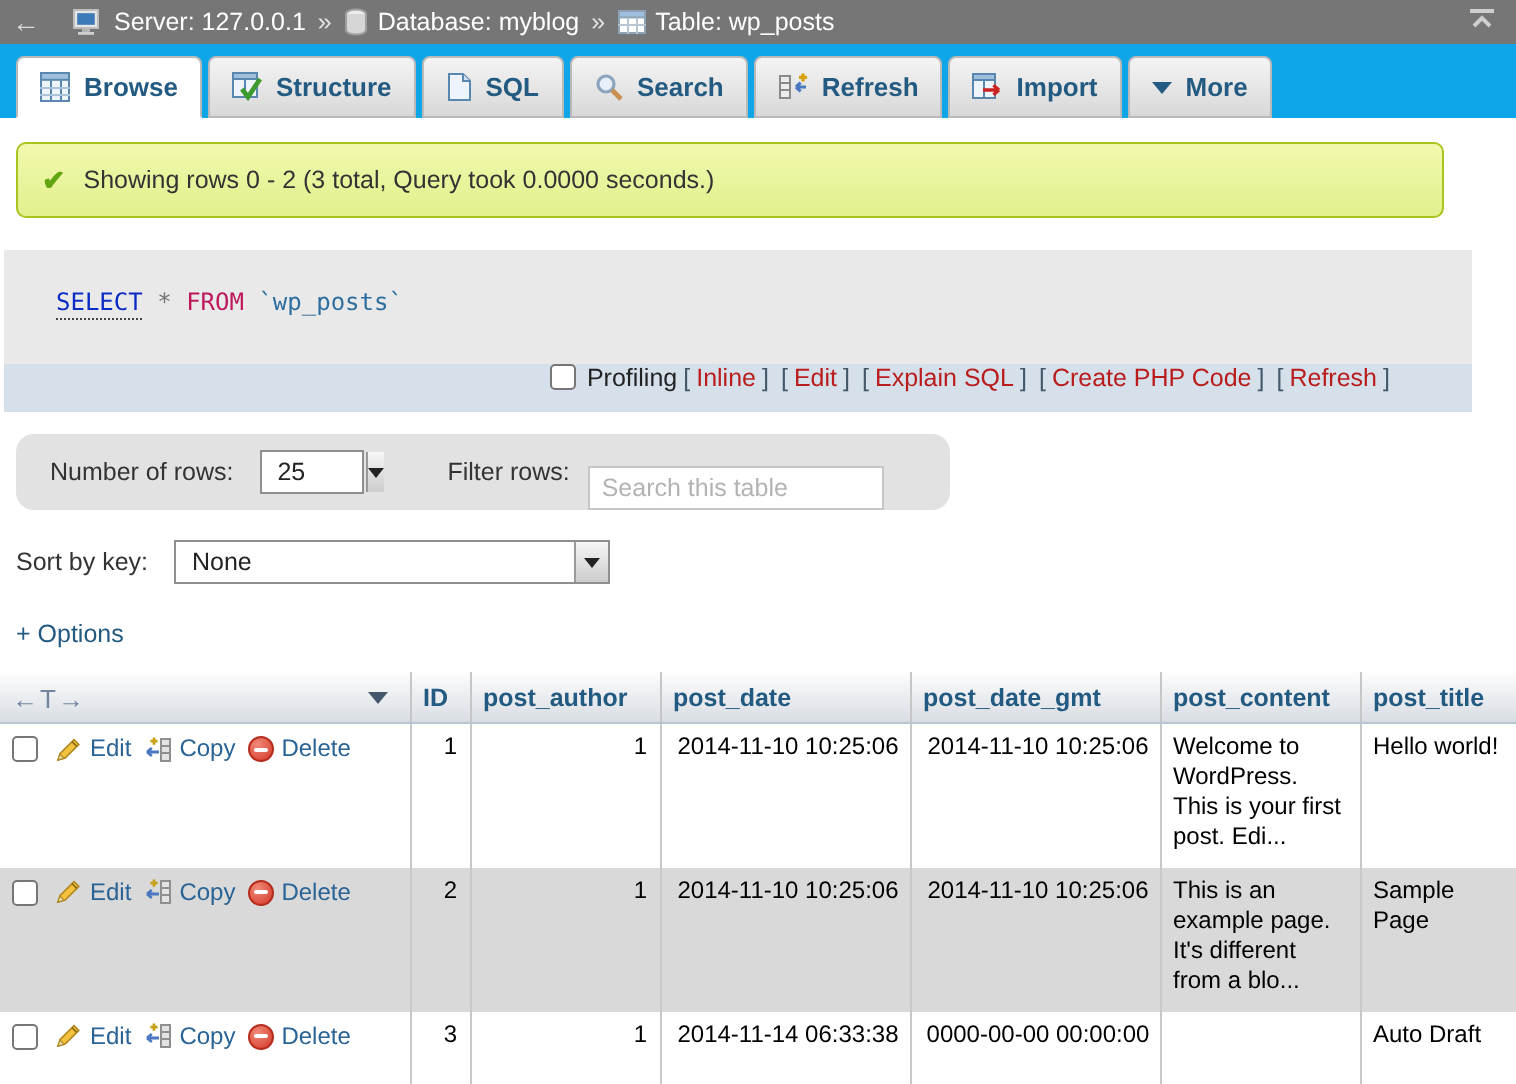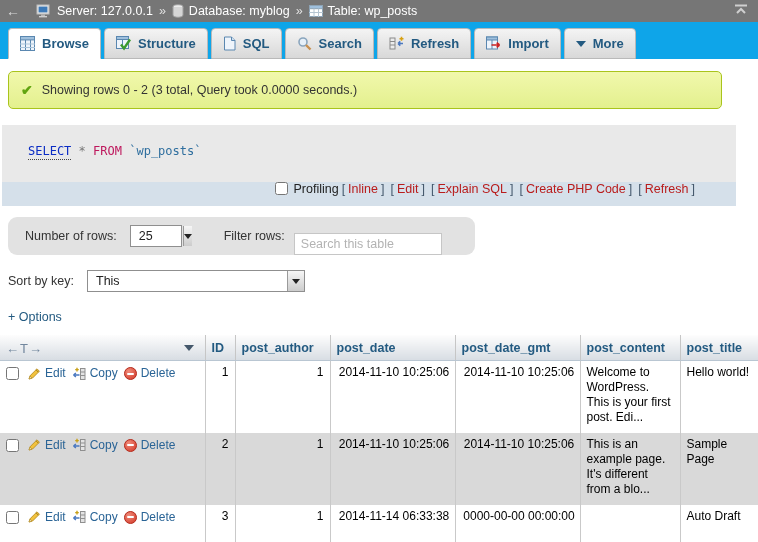--- a/index.html
+++ b/index.html
@@ -243,21 +243,21 @@
         </span>
     </span>
     <span class="filter-label">Filter rows:</span>
     <input class="filter-input" type="text" placeholder="Search this table" style="">
   </div>
 
   
   <div class="sortrow">
     <span>Sort by key:</span>
     <span class="pma-select sel-sort">
-      <span class="sel-val">This</span>
+      <span class="sel-val">None</span>
       <span class="sel-btn">
           <span class="sel-arrow"></span>
         </span>
     </span>
   </div>
 
   
   <span class="options-link">+ Options</span>
 
   

